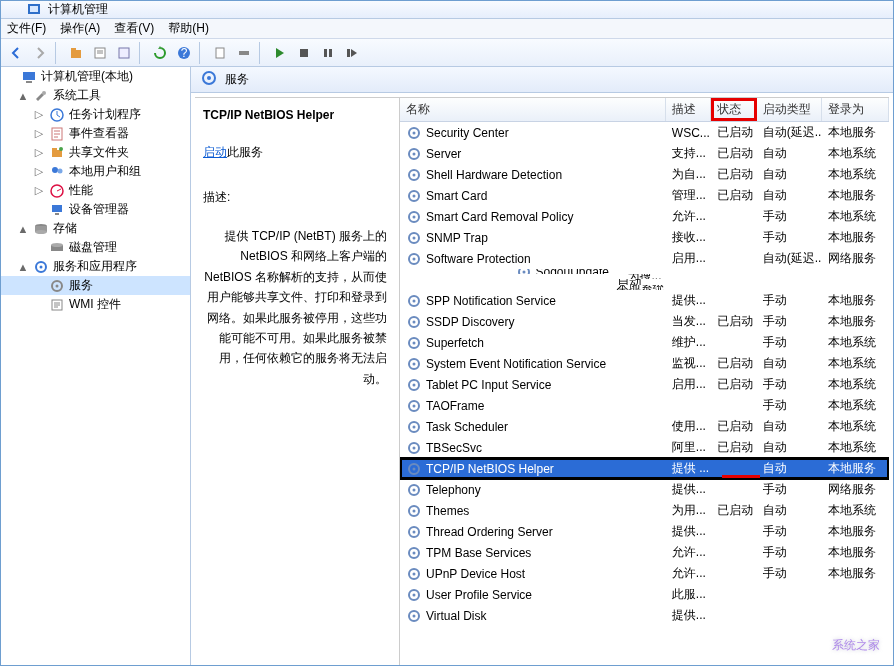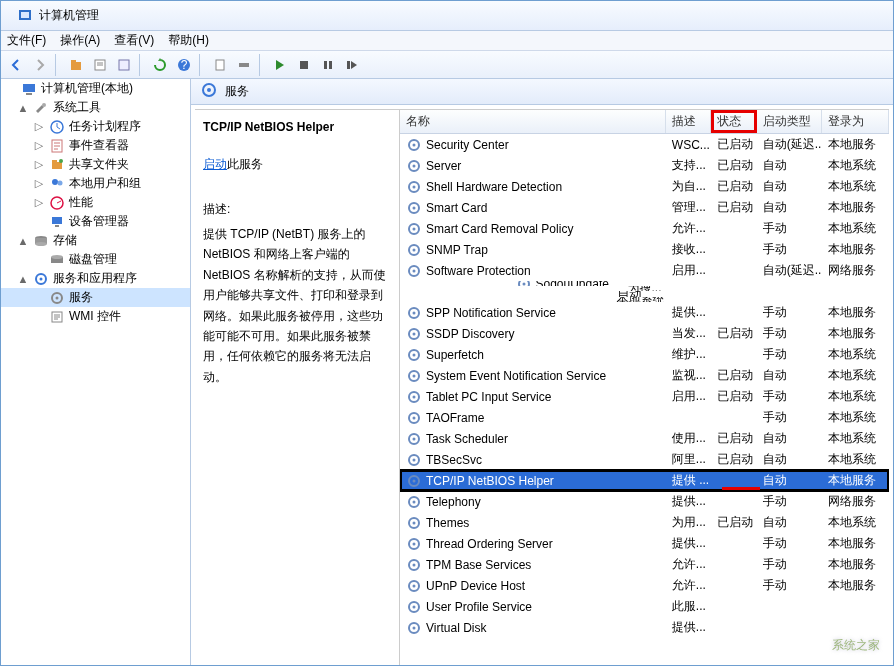--- a/index.html
+++ b/index.html
@@ -1,18 +1,18 @@
 <!DOCTYPE html>
 <html><head>
 <meta charset="utf-8">
 <style>
   * { box-sizing: border-box; font-family: "Microsoft YaHei", SimSun, Arial, sans-serif; font-size: 12px; }
   html, body { margin:0; padding:0; width:894px; height:666px; overflow:hidden; background:#fff; }
   .window { width:894px; height:666px; border:1px solid #6e9ed0; display:flex; flex-direction:column; }
-  .titlebar { height:30px; background:linear-gradient(#f8fbff,#e6eefc); display:flex; align-items:center; padding:0 16px; border-bottom:1px solid #b7cae3; }
+  .titlebar { height:18px; background:linear-gradient(#f8fbff,#e6eefc); display:flex; align-items:center; padding:0 25px; border-bottom:1px solid #b7cae3; }
   .titlebar .icon { width:16px; height:16px; margin-right:6px; }
   .titlebar .title { color:#000; }
   .menubar { height:20px; background:#f4f7fc; display:flex; align-items:center; padding:0 6px; gap:14px; border-bottom:1px solid #cfd9ea; }
   .menubar span { cursor:default; }
   .toolbar { height:28px; background:linear-gradient(#f8fbff,#e9f0fb); display:flex; align-items:center; padding:0 4px; gap:2px; border-bottom:1px solid #b7cae3; }
   .tbtn { width:22px; height:22px; display:flex; align-items:center; justify-content:center; border:1px solid transparent; border-radius:2px; }
   .tsep { width:6px; height:22px; border-left:1px solid #b7cae3; margin:0 2px; }
   .body { flex:1; display:flex; overflow:hidden; }
   .tree { width:190px; border-right:1px solid #b7cae3; background:#fff; overflow:auto; padding:0 0; }
   .node { display:flex; align-items:center; height:19px; padding-left:4px; white-space:nowrap; }
@@ -20,33 +20,33 @@
   .node .ic { width:16px; height:16px; margin:0 4px; display:inline-flex; align-items:center; justify-content:center; }
   .node.sel { background:#cde4ff; }
   .lvl1 { padding-left:16px; } .lvl2 { padding-left:32px; }
   .right { flex:1; display:flex; flex-direction:column; overflow:hidden; }
   .right-header { height:26px; background:linear-gradient(#f4f8ff,#e3ecfa); border-bottom:1px solid #b7cae3; display:flex; align-items:center; padding-left:10px; gap:8px; }
   .right-body { flex:1; display:flex; overflow:hidden; border-top:1px solid #ccc; margin:4px 4px 0 4px; }
   .details { width:205px; padding:10px 12px 10px 8px; border-right:1px solid #ccc; overflow:hidden; }
   .details h1 { font-size:12px; font-weight:bold; margin:0 0 22px 0; }
   .details .link { color:#0b5bd3; text-decoration:underline; cursor:pointer; display:inline; }
   .details .desc-label { margin-top:28px; }
-  .details .desc { line-height:1.7; margin-top:6px; }
+  .details .desc { line-height:1.7; margin-top:20px;text-align:right; }
   .list { flex:1; overflow:auto; position:relative; }
   .hdr { position:sticky; top:0; display:flex; background:linear-gradient(#fdfefe,#eaf0f9); border-bottom:1px solid #c8d3e4; height:24px; z-index:2; }
   .hcell { border-right:1px solid #d6dfeb; display:flex; align-items:center; padding:0 6px; color:#333; position:relative; }
   .hcell.highlight { outline:3px solid #e60000; outline-offset:-3px; }
   .col-name { width:270px; } .col-desc { width:46px; } .col-state { width:46px; } .col-start { width:66px; } .col-logon { width:68px; }
   .row { display:flex; height:21px; align-items:center; }
   .row.sel { background:#2b6cd6; color:#fff; outline:3px solid #000; outline-offset:-2px; }
   .cell { padding:0 6px; overflow:hidden; white-space:nowrap; text-overflow:clip; display:flex; align-items:center; }
   .cell.name { width:270px; } .cell.desc { width:46px; } .cell.state { width:46px; } .cell.start { width:66px; } .cell.logon { width:68px; }
   .svc-icon { width:16px; height:16px; margin-right:4px; display:inline-flex; flex-shrink:0; }
   .redline { position:absolute; height:3px; background:#e60000; width:38px; }
-  .watermark { position:absolute; right:14px; bottom:8px; opacity:0.55; color:#4d7c0f; text-shadow:0 0 4px #88a; font-size:14px; pointer-events:none; display:flex; align-items:center; gap:6px;}
+  .watermark { position:absolute; right:14px; bottom:8px; opacity:0.55; color:#6d28d9; text-shadow:0 0 4px #88a; font-size:14px; pointer-events:none; display:flex; align-items:center; gap:6px;}
   .watermark svg { filter:drop-shadow(0 0 2px #fff); } .i-orange { fill:#e49b3f; } .i-green { fill:#4aa34a; }
 </style>
 </head>
 <body>
 <div class="window">
 
   <div class="titlebar">
     <span class="icon">
       <svg viewBox="0 0 16 16">
           <rect x="2" y="2" width="12" height="10" fill="#2e6fc9"></rect>

